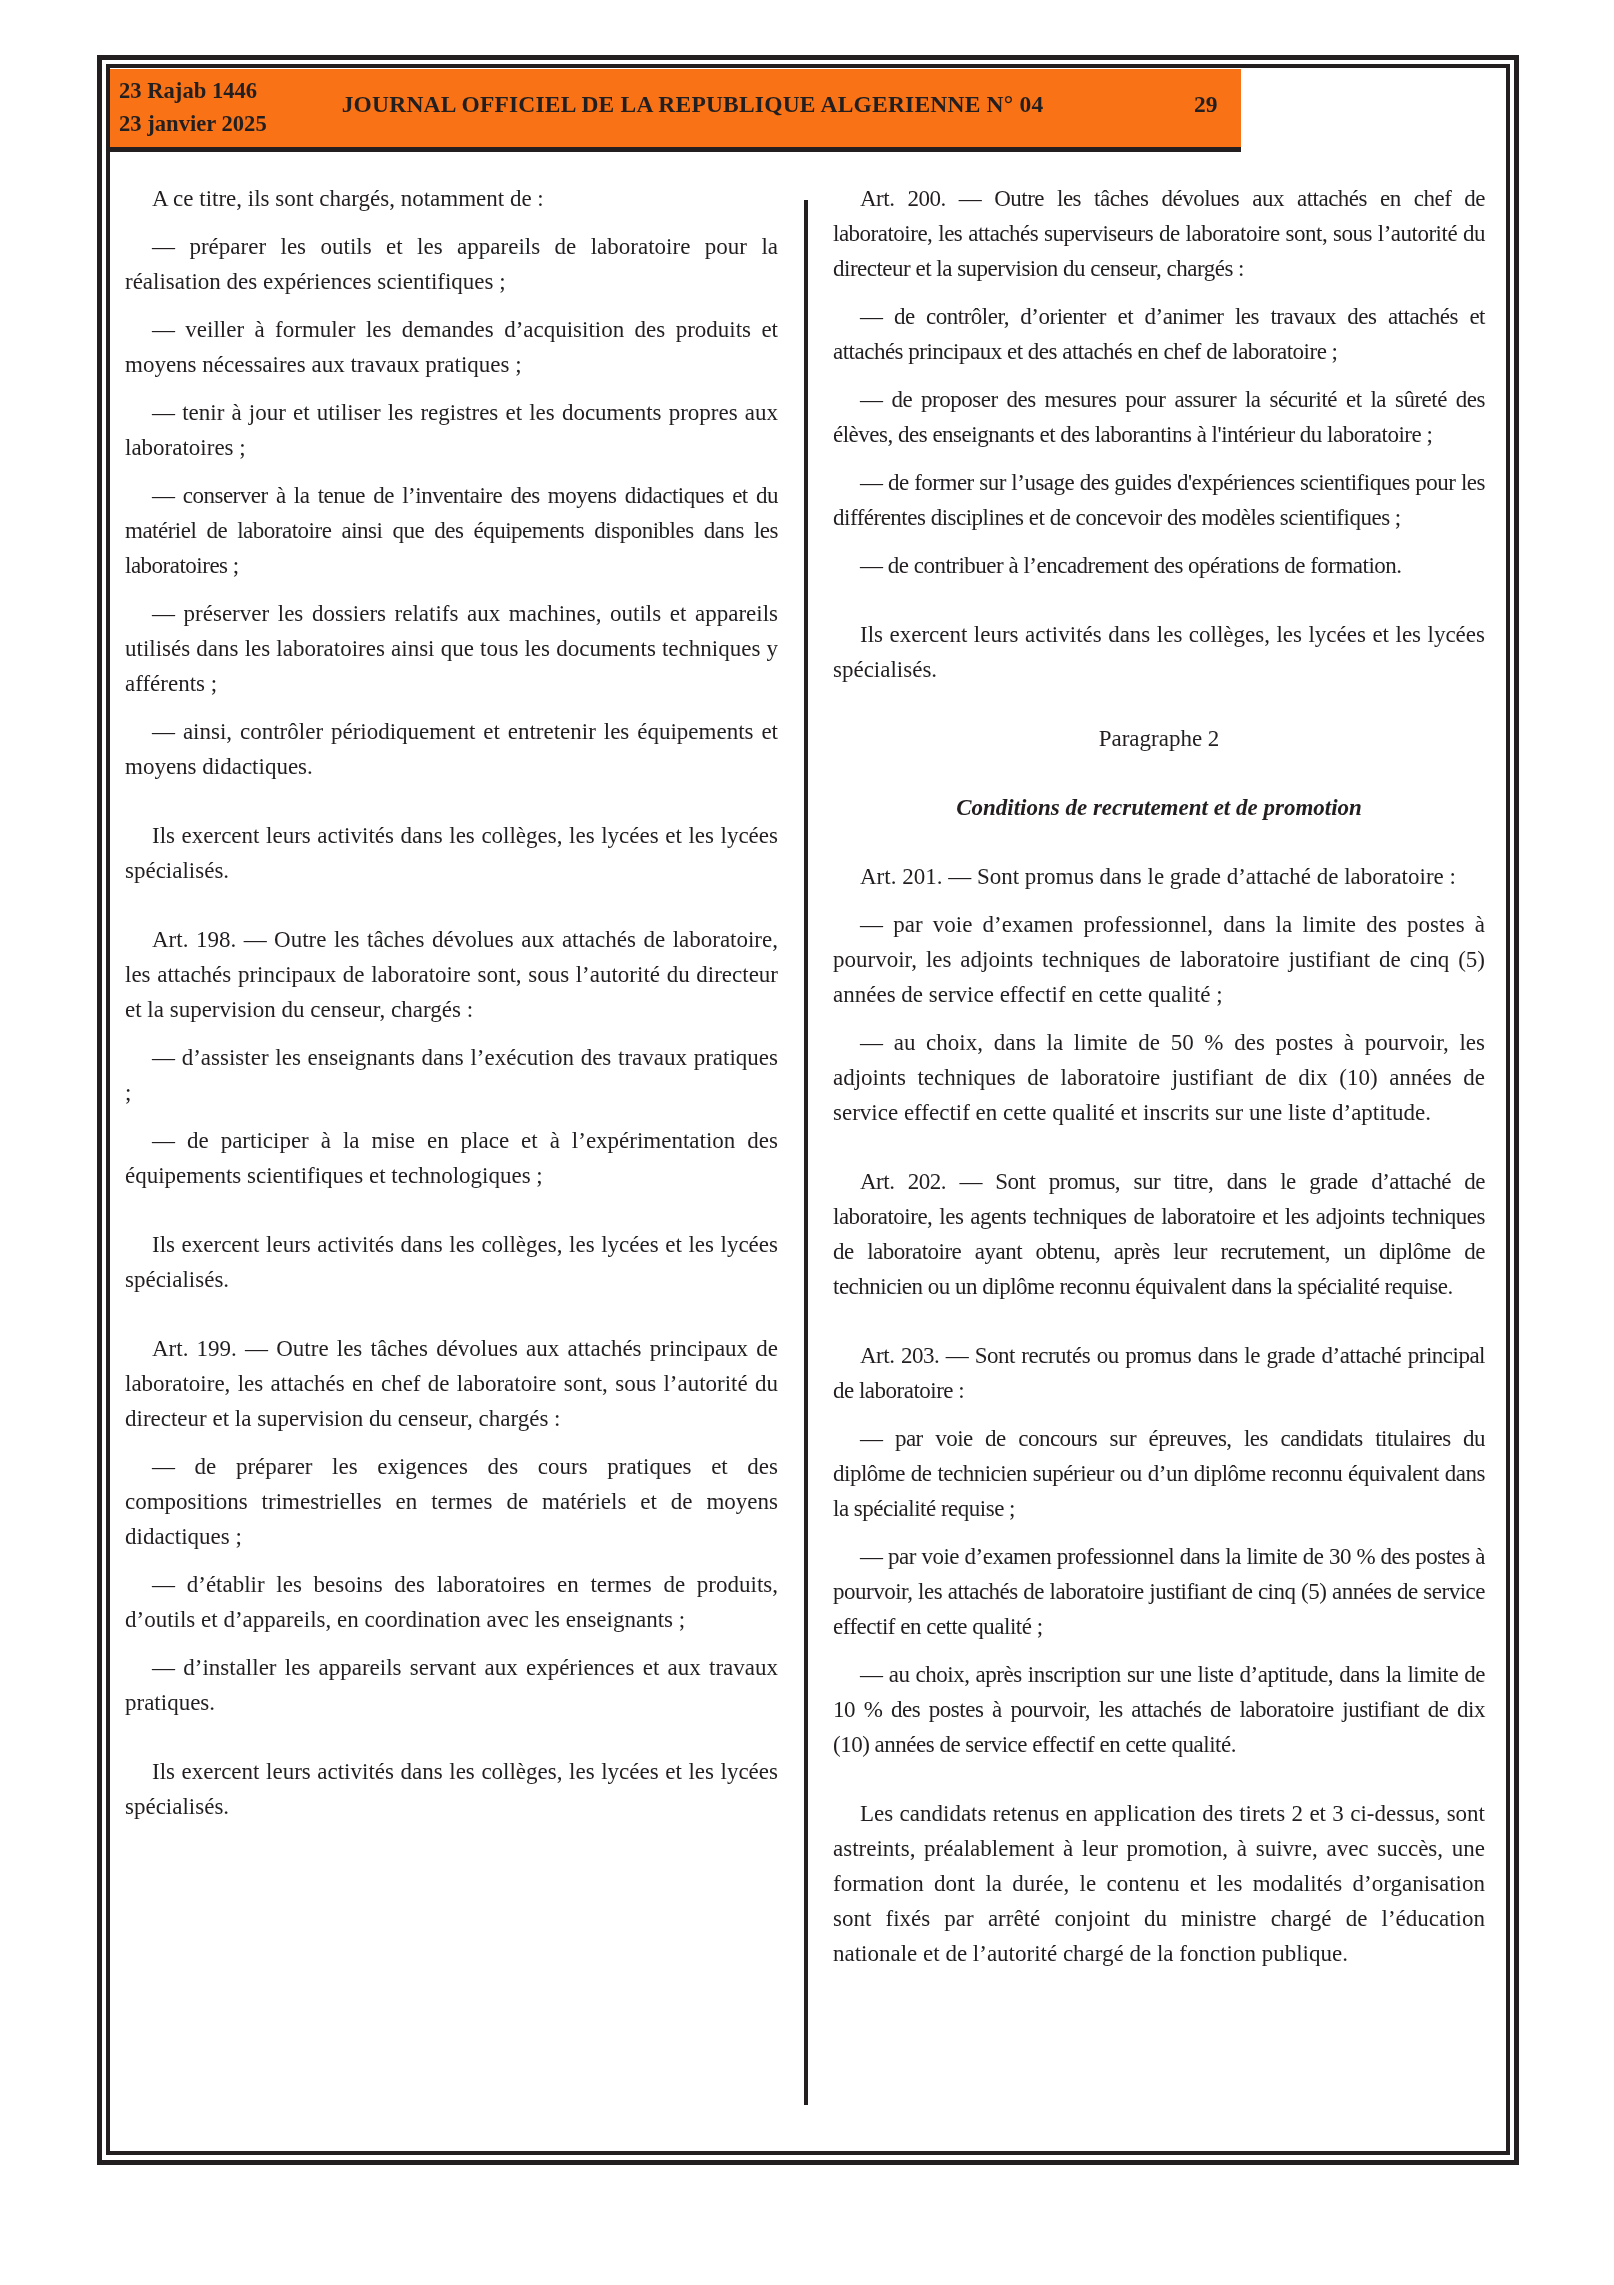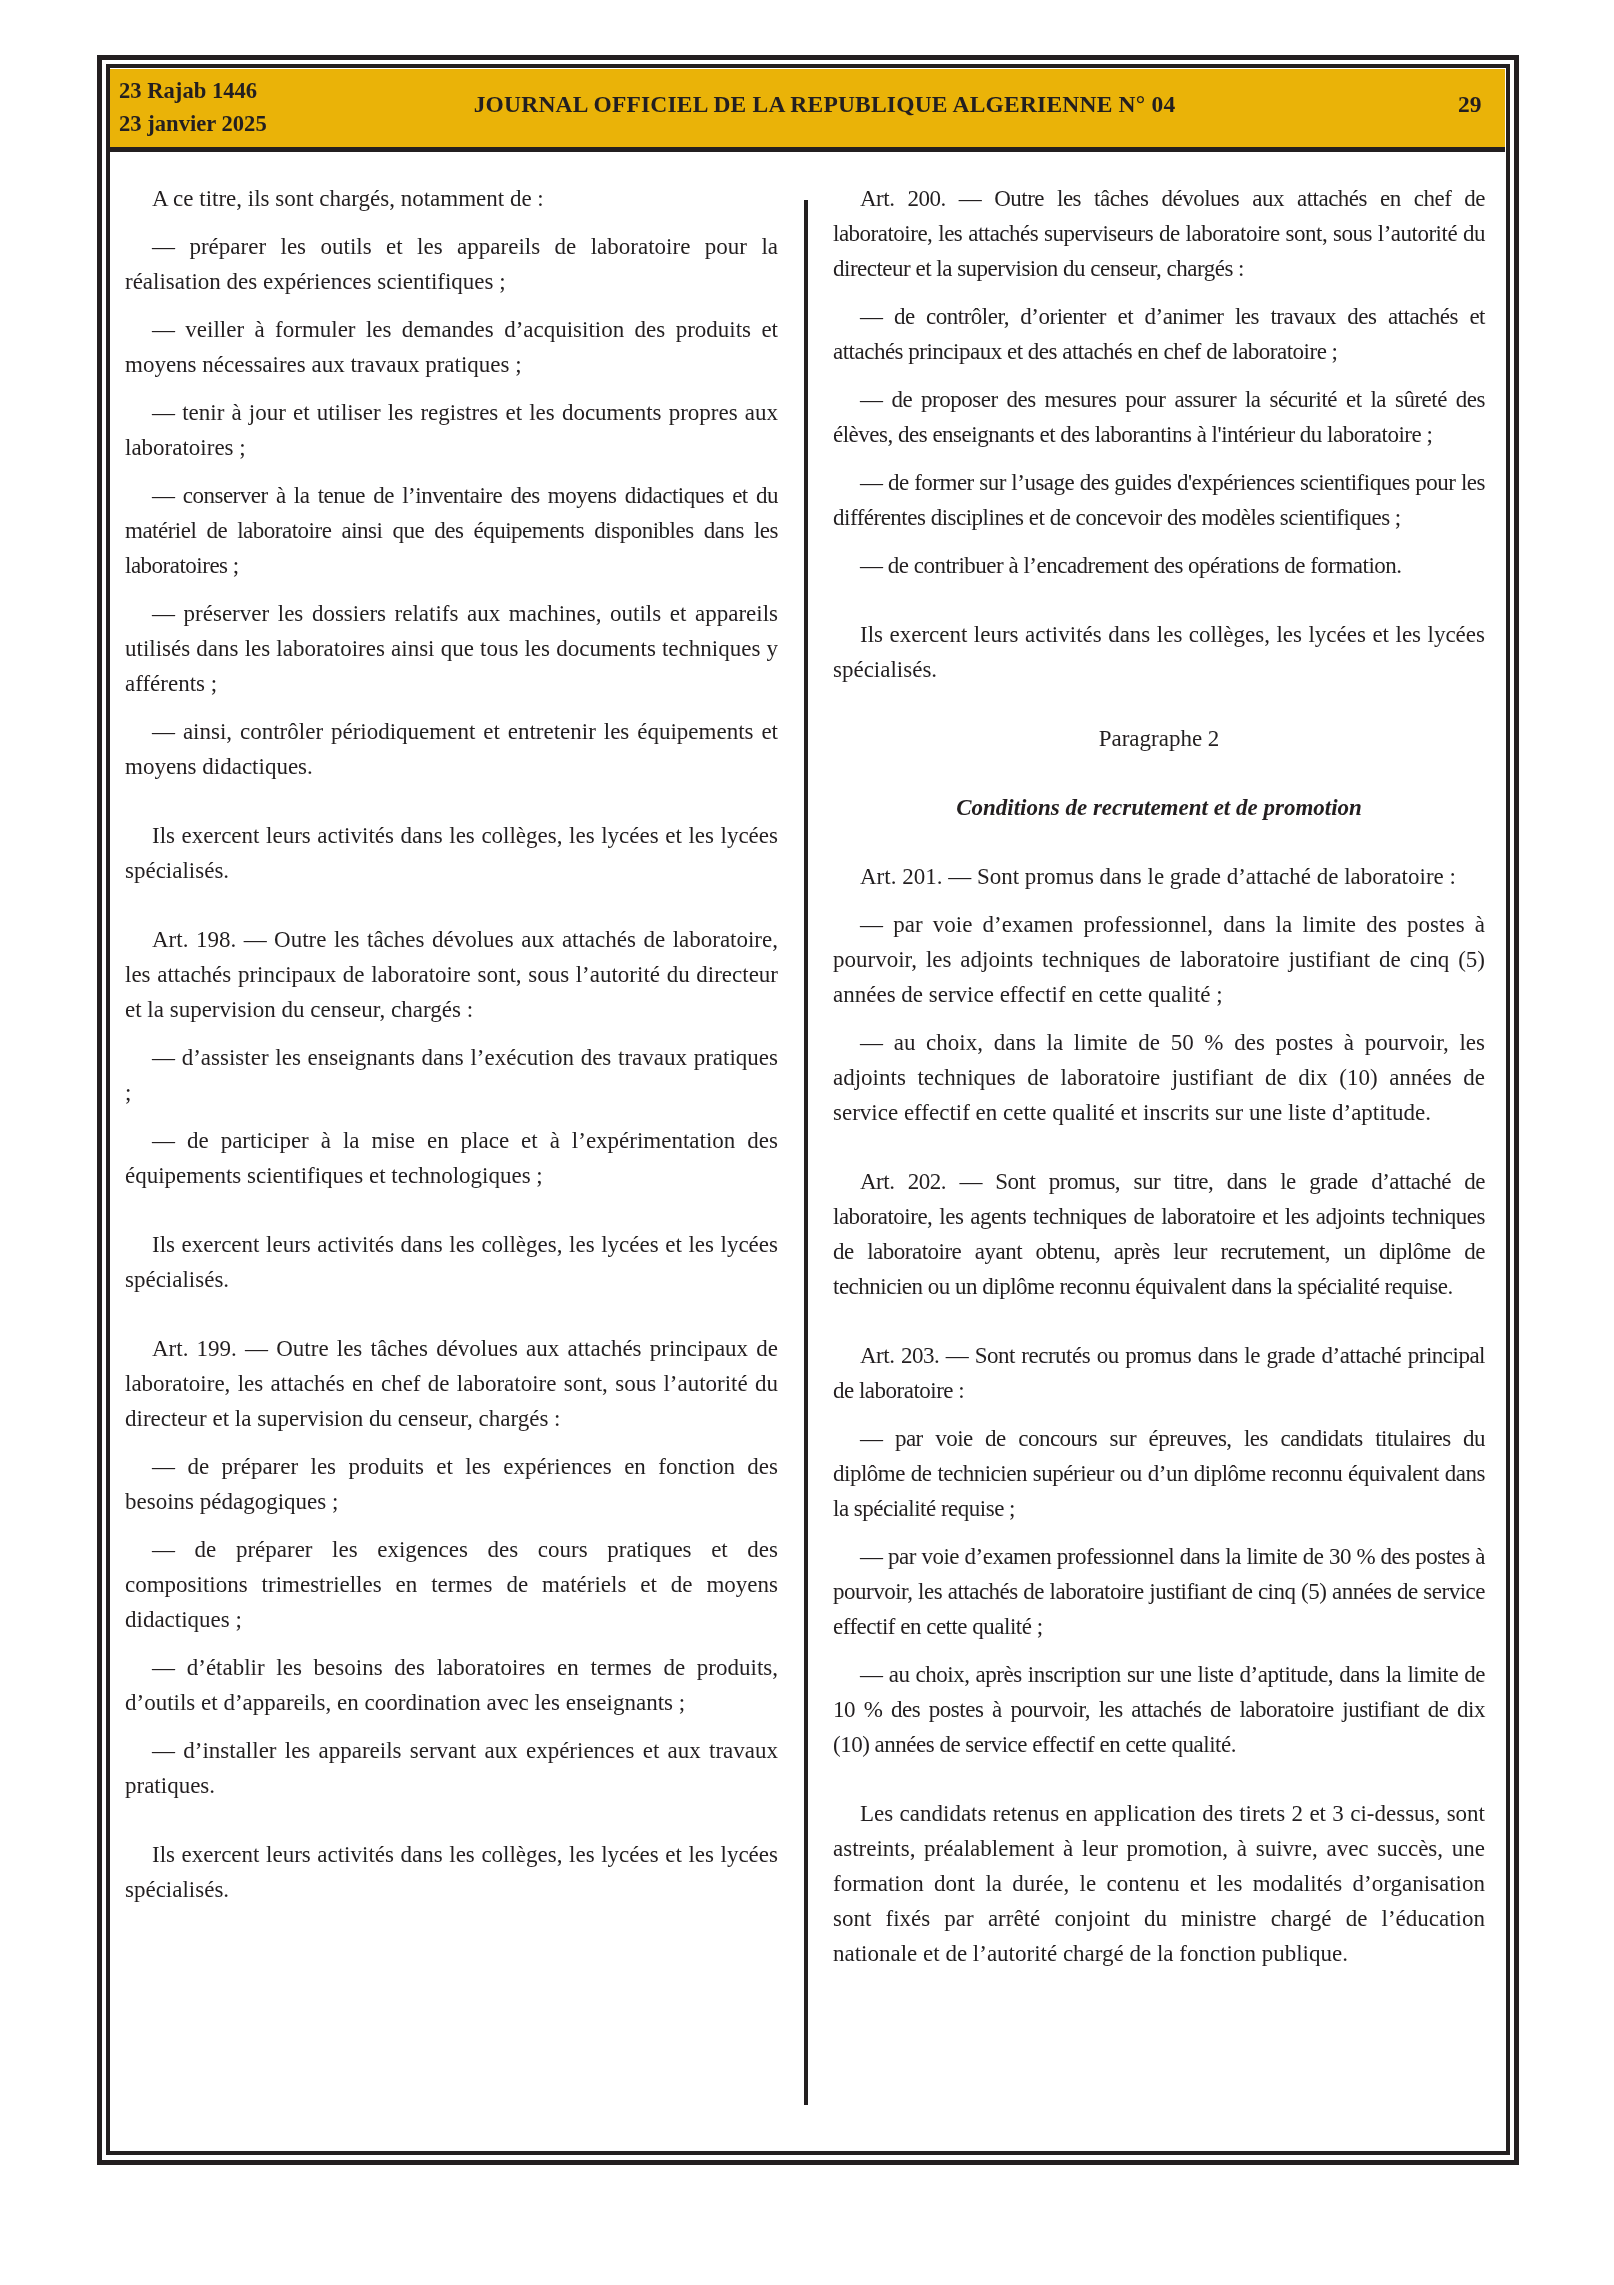--- a/index.html
+++ b/index.html
@@ -4,22 +4,22 @@
 <style>
   html, body { margin: 0; padding: 0; background: #ffffff; }
   body { width: 1615px; height: 2285px; position: relative; overflow: hidden;
          font-family: "Liberation Serif", "DejaVu Serif", serif; color: #231f20; }
 
   .frame-outer { position: absolute; left: 97px; top: 55px; width: 1422px; height: 2110px;
                  border: 5.4px solid #231f20; box-sizing: border-box; }
   .frame-inner { position: absolute; left: 106px; top: 64px; width: 1404px; height: 2091px;
                  border: 4.5px solid #231f20; box-sizing: border-box; }
 
-  .header { position: absolute; left: 110px; top: 69px; width: 1395px; height: 78px;
-            background: #eab308; border-bottom: 5.4px solid #231f20; box-sizing: content-box; }
+  .header { position: absolute; left: 110px; top: 69px; width: 1131px; height: 78px;
+            background: #f97316; border-bottom: 5.4px solid #231f20; box-sizing: content-box; }
   .header-date { position: absolute; left: 9px; top: 5.4px; font-weight: bold; font-size: 22.6px; line-height: 33px; }
   .header-title { position: absolute; left: 0; right: 0; top: 22px; text-align: center;
                   font-weight: bold; font-size: 23.5px; letter-spacing: 0.2px; padding-left: 34px; }
   .header-page { position: absolute; right: 23.5px; top: 22px; font-weight: bold; font-size: 23.5px; }
 
   .divider { position: absolute; left: 804px; top: 200px; width: 3.6px; height: 1905px; background: #231f20; }
 
   .col { position: absolute; top: 181px; width: 653px; font-size: 23px; line-height: 35px;
          text-align: justify; }
   .col-left { left: 125px; }
@@ -55,21 +55,20 @@
   <p class="p">— tenir à jour et utiliser les registres et les documents propres aux laboratoires ;</p>
   <p class="p tight">— conserver à la tenue de l’inventaire des moyens didactiques et du matériel de laboratoire ainsi que des équipements disponibles dans les laboratoires ;</p>
   <p class="p">— préserver les dossiers relatifs aux machines, outils et appareils utilisés dans les laboratoires ainsi que tous les documents techniques y afférents ;</p>
   <p class="p">— ainsi, contrôler périodiquement et entretenir les équipements et moyens didactiques.</p>
   <p class="p gap">Ils exercent leurs activités dans les collèges, les lycées et les lycées spécialisés.</p>
   <p class="p gap">Art. 198. — Outre les tâches dévolues aux attachés de laboratoire, les attachés principaux de laboratoire sont, sous l’autorité du directeur et la supervision du censeur, chargés :</p>
   <p class="p">— d’assister les enseignants dans l’exécution des travaux pratiques ;</p>
   <p class="p">— de participer à la mise en place et à l’expérimentation des équipements scientifiques et technologiques ;</p>
   <p class="p gap">Ils exercent leurs activités dans les collèges, les lycées et les lycées spécialisés.</p>
   <p class="p gap">Art. 199. — Outre les tâches dévolues aux attachés principaux de laboratoire, les attachés en chef de laboratoire sont, sous l’autorité du directeur et la supervision du censeur, chargés :</p>
-  <p class="p">— de préparer les produits et les expériences en fonction des besoins pédagogiques ;</p>
   <p class="p">— de préparer les exigences des cours pratiques et des compositions trimestrielles en termes de matériels et de moyens didactiques ;</p>
   <p class="p">— d’établir les besoins des laboratoires en termes de produits, d’outils et d’appareils, en coordination avec les enseignants ;</p>
   <p class="p">— d’installer les appareils servant aux expériences et aux travaux pratiques.</p>
   <p class="p gap">Ils exercent leurs activités dans les collèges, les lycées et les lycées spécialisés.</p>
 </div>
 
 <div class="col col-right">
   <p class="p tight">Art. 200. — Outre les tâches dévolues aux attachés en chef de laboratoire, les attachés superviseurs de laboratoire sont, sous l’autorité du directeur et la supervision du censeur, chargés :</p>
   <p class="p tight">— de contrôler, d’orienter et d’animer les travaux des attachés et attachés principaux et des attachés en chef de laboratoire ;</p>
   <p class="p tight">— de proposer des mesures pour assurer la sécurité et la sûreté des élèves, des enseignants et des laborantins à l'intérieur du laboratoire ;</p>

